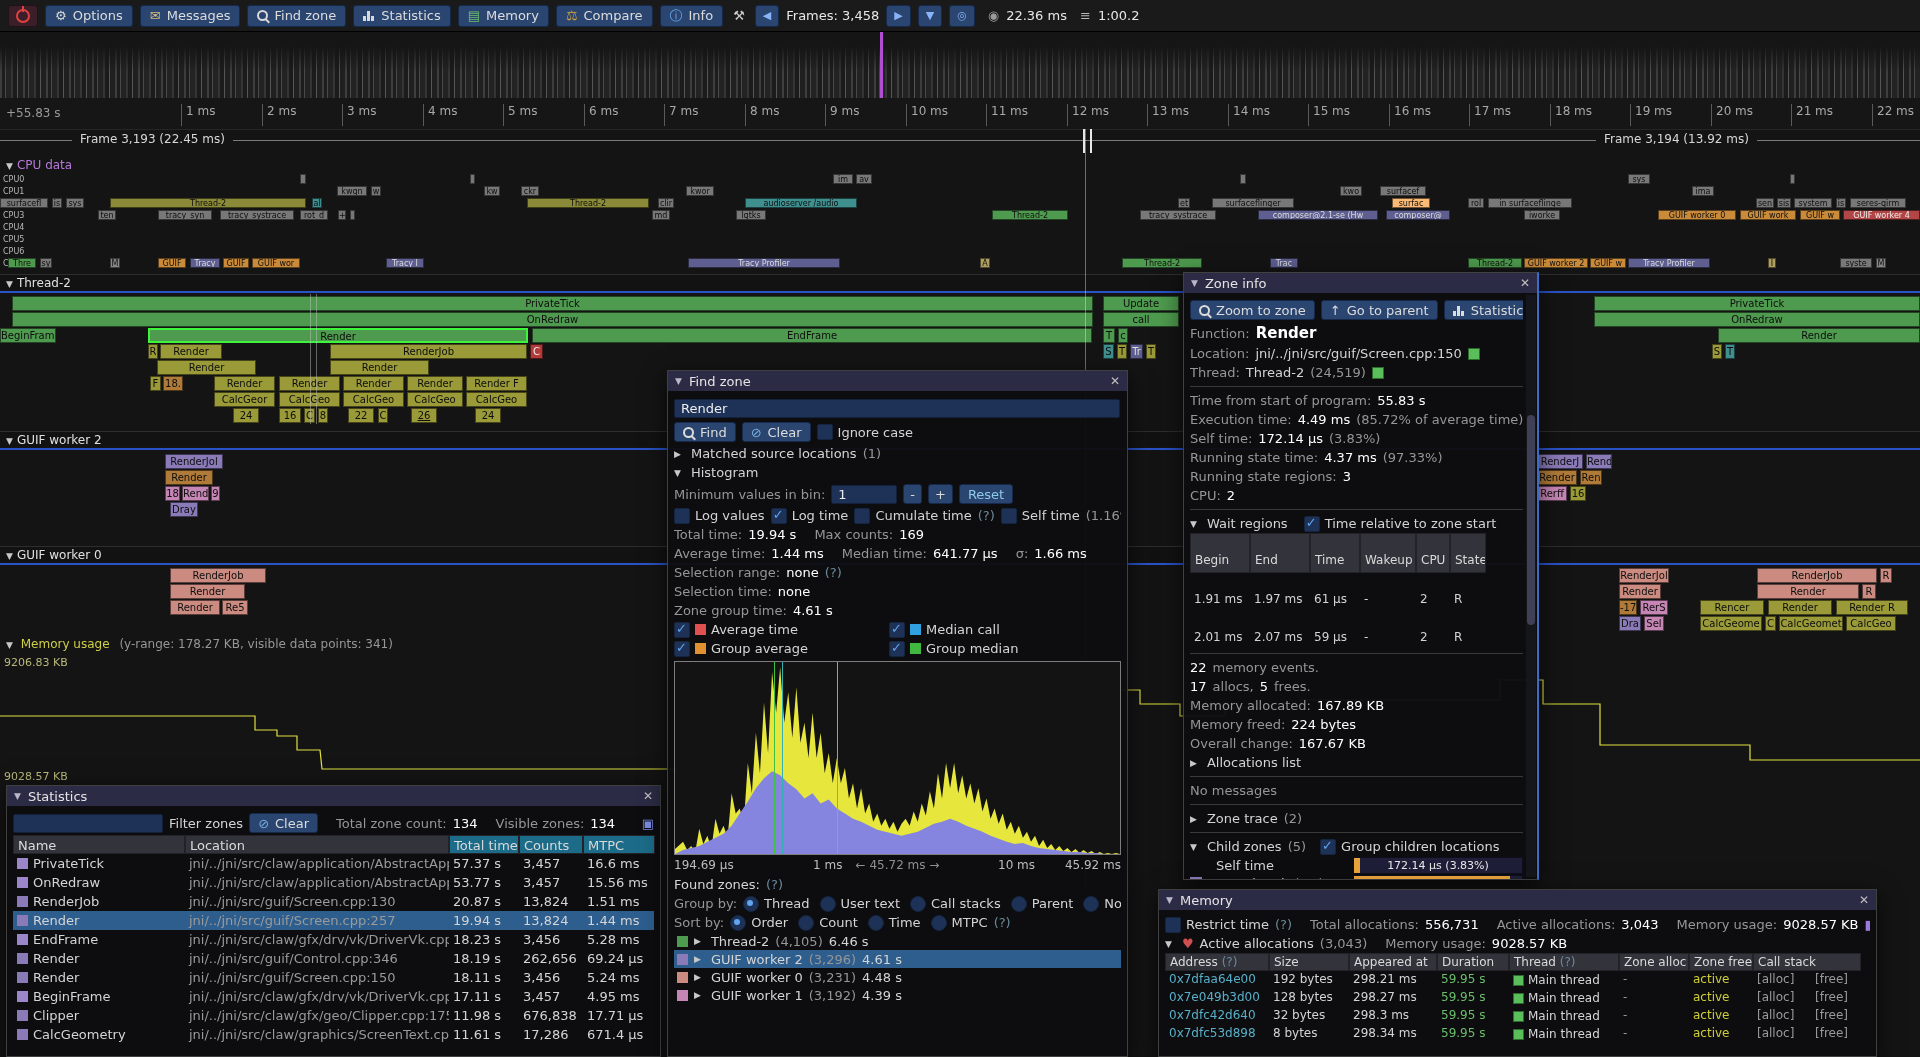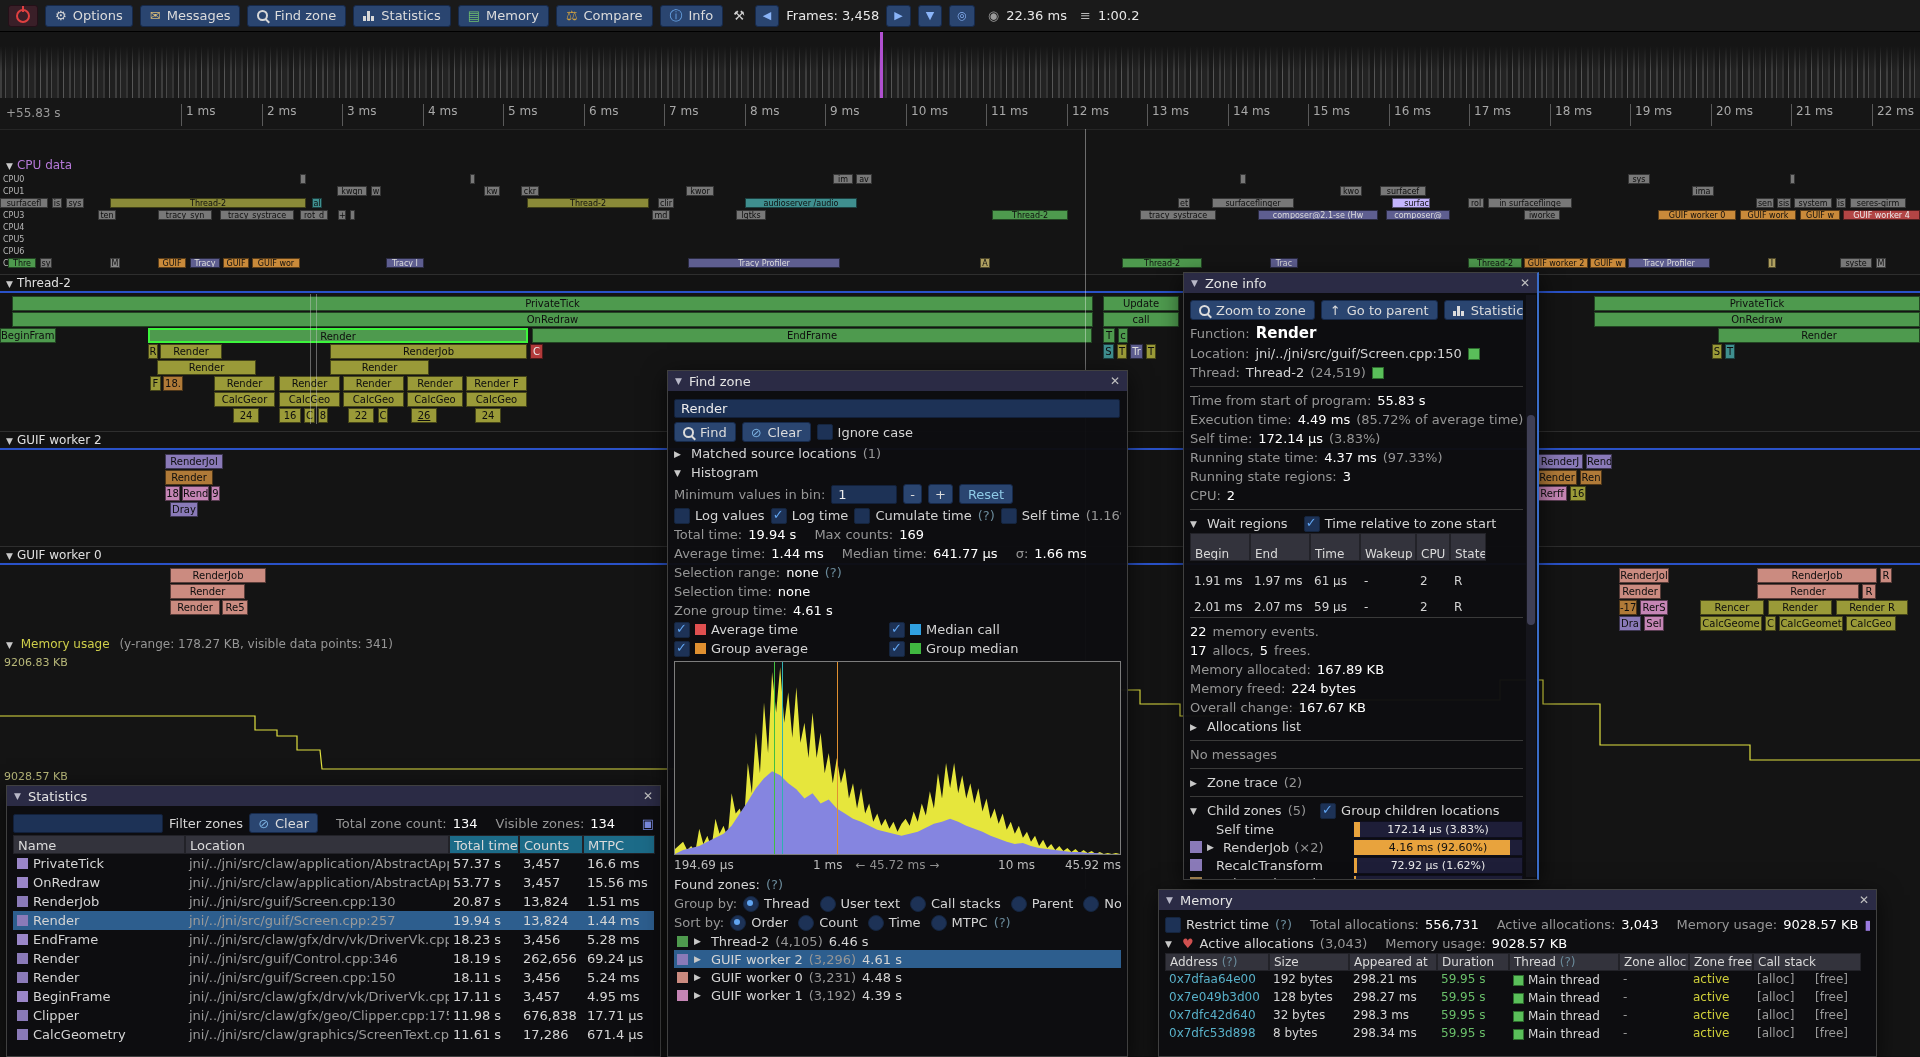--- a/index.html
+++ b/index.html
@@ -96,21 +96,21 @@
   .hc.teal{background:#1c6b88}
   .st-row{display:grid;grid-template-columns:172px 264px 70px 64px 72px;height:19px;align-items:center;cursor:pointer}
   .st-row > div{padding:0 4px;overflow:hidden;white-space:nowrap}
   .namecell{display:flex;align-items:center;gap:5px}
   .loc{color:#9a9a9a}
   
   .zi-label{color:#969696}
   .fn{font-size:15px;font-weight:bold;color:#fff}
   .gsq{width:10px;height:10px;background:#5abf5a;display:inline-block;border:1px solid #2d6b2d;flex:none}
   .wr-grid{display:grid;grid-template-columns:60px 60px 50px 56px 34px 36px}
-  .wr-grid > div{padding:13px 4px;overflow:hidden;white-space:nowrap;font-size:12px;height:17px;box-sizing:border-box}
+  .wr-grid > div{padding:19px 4px;overflow:hidden;white-space:nowrap;font-size:12px;height:17px;box-sizing:border-box}
   .child-row{display:flex;align-items:center;gap:5px;height:18px;cursor:pointer}
   .zbar{position:relative;width:168px;height:15px;background:#1e1e38;border:1px solid #0e0e1c;margin-left:auto;flex:none}
   .zfill{position:absolute;left:0;top:0;bottom:0;background:#e8a33d}
   .ztext{position:absolute;left:0;right:0;top:0;text-align:center;font-size:11px;line-height:15px;color:#e8e8e8}
   .vscroll{position:absolute;right:1px;top:22px;bottom:2px;width:10px;background:#15151c}
   .thumb{position:absolute;left:1px;right:1px;background:#3f3f55;border-radius:4px}
   
   .mem-grid{display:grid;grid-template-columns:104px 80px 88px 72px 110px 70px 64px 58px 50px}
   .mem-grid > div{padding:1px 4px;overflow:hidden;white-space:nowrap;font-size:12px;height:18px;box-sizing:border-box}
   .addr{color:#58b0c8}
@@ -203,20 +203,26 @@
         <div class="tick" style="left: 1389px;"><span>16 ms</span></div>
         <div class="tick" style="left: 1469px;"><span>17 ms</span></div>
         <div class="tick" style="left: 1550px;"><span>18 ms</span></div>
         <div class="tick" style="left: 1630px;"><span>19 ms</span></div>
         <div class="tick" style="left: 1711px;"><span>20 ms</span></div>
         <div class="tick" style="left: 1791px;"><span>21 ms</span></div>
         <div class="tick" style="left: 1872px;"><span>22 ms</span></div>
       </div>
   </div>
 
+  <div class="frame-row">
+    <div class="frame-line"></div>
+    <div class="frame-split" style="left:1083px"></div>
+    <span class="frame-label" style="left:72px">Frame 3,193 (22.45 ms)</span>
+    <span class="frame-label" style="left:1596px">Frame 3,194 (13.92 ms)</span>
+  </div>
 
   <div>
     <div class="sec-label" style="left:6px;top:158px;color:#b678d8"><span class="tri">▼</span><span>CPU data</span></div>
     <div>
 
     <div class="cpu-label" style="left: 3px; top: 175px;"><span>CPU0</span></div>
         <div class="cpu-label" style="left: 3px; top: 187px;"><span>CPU1</span></div>
         <div class="cpu-label" style="left: 3px; top: 199px;"><span>CPU2</span></div>
         <div class="cpu-label" style="left: 3px; top: 211px;"><span>CPU3</span></div>
         <div class="cpu-label" style="left: 3px; top: 223px;"><span>CPU4</span></div>
@@ -244,21 +250,21 @@
         <div class="zone" style="left: 0px; top: 198px; width: 48px; background: rgb(120, 120, 120);">surfacefl</div>
         <div class="zone" style="left: 52px; top: 198px; width: 10px; background: rgb(120, 120, 120);">is</div>
         <div class="zone" style="left: 66px; top: 198px; width: 18px; background: rgb(120, 120, 120);">sys</div>
         <div class="zone" style="left: 110px; top: 198px; width: 196px; background: rgb(138, 138, 56);">Thread-2</div>
         <div class="zone" style="left: 312px; top: 198px; width: 10px; background: rgb(63, 143, 143);">al</div>
         <div class="zone" style="left: 527px; top: 198px; width: 122px; background: rgb(138, 138, 56);">Thread-2</div>
         <div class="zone" style="left: 658px; top: 198px; width: 16px; background: rgb(120, 120, 120);">clir</div>
         <div class="zone" style="left: 745px; top: 198px; width: 112px; background: rgb(63, 143, 143);">audioserver /audio</div>
         <div class="zone" style="left: 1178px; top: 198px; width: 12px; background: rgb(120, 120, 120);">et</div>
         <div class="zone" style="left: 1212px; top: 198px; width: 82px; background: rgb(120, 120, 120);">surfaceflinger</div>
-        <div class="zone" style="left: 1392px; top: 198px; width: 38px; background: #c4b5fd; text-align: right;">surfac</div>
+        <div class="zone" style="left: 1392px; top: 198px; width: 38px; background: #fdba74;">surfac</div>
         <div class="zone" style="left: 1468px; top: 198px; width: 16px; background: rgb(120, 120, 120);">rol</div>
         <div class="zone" style="left: 1488px; top: 198px; width: 84px; background: rgb(120, 120, 120);">in surfaceflinge</div>
         <div class="zone" style="left: 1756px; top: 198px; width: 18px; background: rgb(120, 120, 120);">sen</div>
         <div class="zone" style="left: 1777px; top: 198px; width: 14px; background: rgb(120, 120, 120);">sis</div>
         <div class="zone" style="left: 1794px; top: 198px; width: 38px; background: rgb(120, 120, 120);">system</div>
         <div class="zone" style="left: 1836px; top: 198px; width: 10px; background: rgb(120, 120, 120);">is</div>
         <div class="zone" style="left: 1850px; top: 198px; width: 56px; background: rgb(120, 120, 120);">seres-girm</div>
         <div class="zone" style="left: 98px; top: 210px; width: 18px; background: rgb(120, 120, 120);">ten</div>
         <div class="zone" style="left: 158px; top: 210px; width: 54px; background: rgb(120, 120, 120);">tracy_syn</div>
         <div class="zone" style="left: 220px; top: 210px; width: 74px; background: rgb(120, 120, 120);">tracy_systrace</div>

